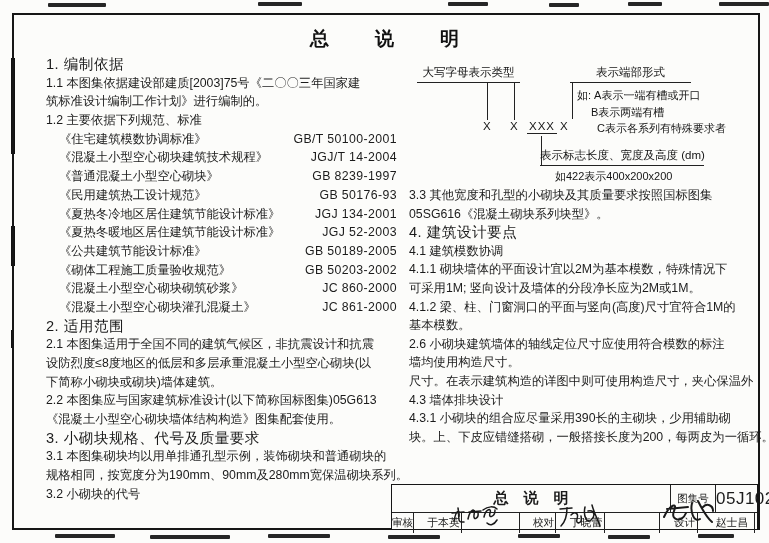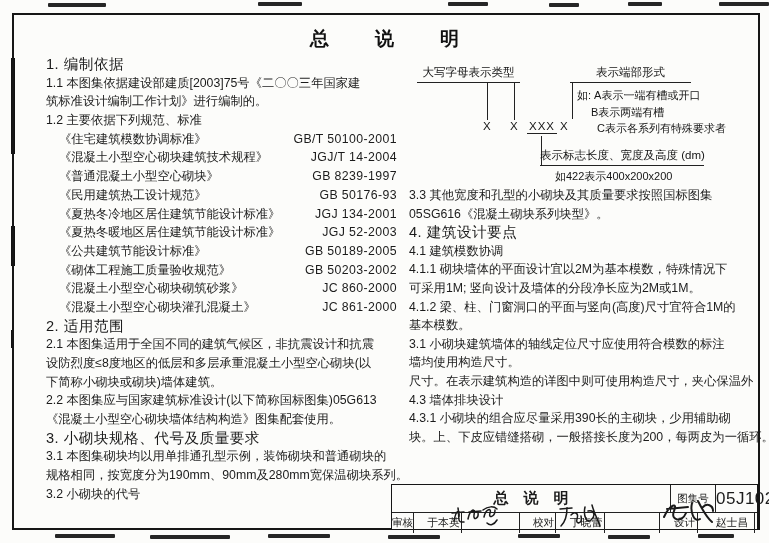--- a/index.html
+++ b/index.html
@@ -153,21 +153,21 @@
 
   <div class="col col-right" id="col-right">
       <div class="line">3.3 其他宽度和孔型的小砌块及其质量要求按照国标图集</div>
       <div class="line">05SG616《混凝土砌块系列块型》。</div>
       <div class="line sec">4. 建筑设计要点</div>
       <div class="line">4.1 建筑模数协调</div>
       <div class="line">4.1.1 砌块墙体的平面设计宜以2M为基本模数，特殊情况下</div>
       <div class="line">可采用1M; 竖向设计及墙体的分段净长应为2M或1M。</div>
       <div class="line">4.1.2 梁、柱、门窗洞口的平面与竖向(高度)尺寸宜符合1M的</div>
       <div class="line">基本模数。</div>
-      <div class="line">3.1 小砌块建筑墙体的轴线定位尺寸应使用符合模数的标注</div>
+      <div class="line">2.6 小砌块建筑墙体的轴线定位尺寸应使用符合模数的标注</div>
       <div class="line">墙均使用构造尺寸。</div>
       <div class="line">尺寸。在表示建筑构造的详图中则可使用构造尺寸，夹心保温外</div>
       <div class="line">4.3 墙体排块设计</div>
       <div class="line">4.3.1 小砌块的组合应尽量采用390长的主砌块，少用辅助砌</div>
       <div class="line">块。上、下皮应错缝搭砌，一般搭接长度为200，每两皮为一循环。</div>
     </div>
 
   <div>
     <div class="dg dg-underlined" style="left:417px;top:65px;width:103px;">大写字母表示类型</div>
     <div class="dg dg-underlined" style="left:570px;top:65px;width:121px;">表示端部形式</div>

